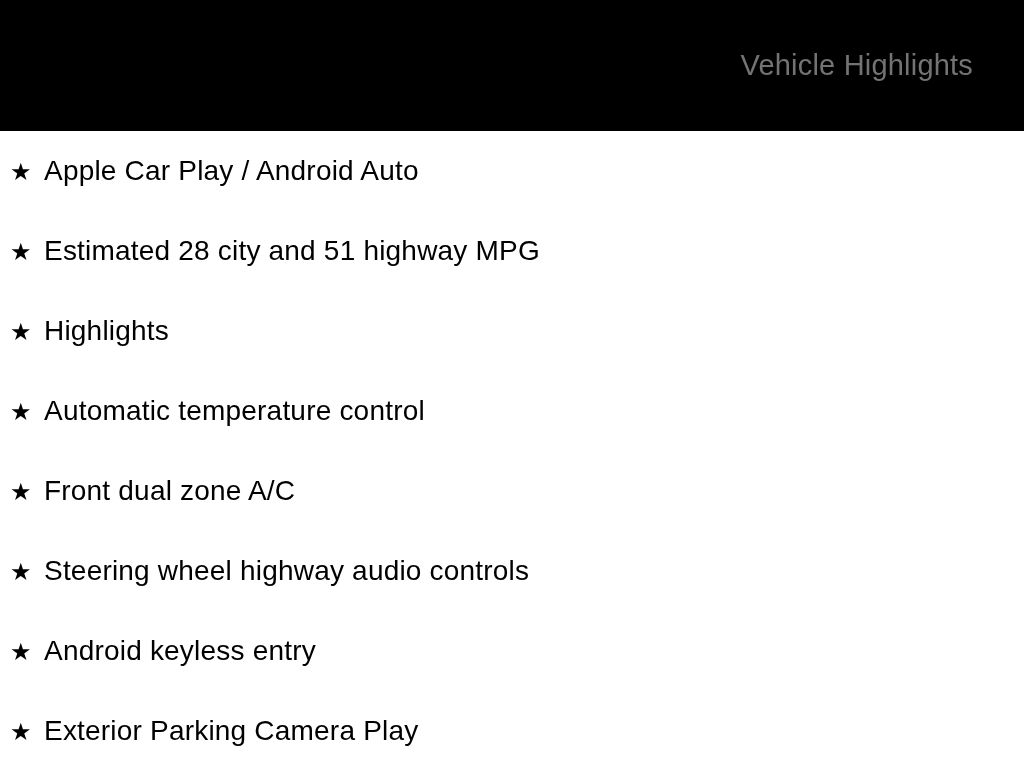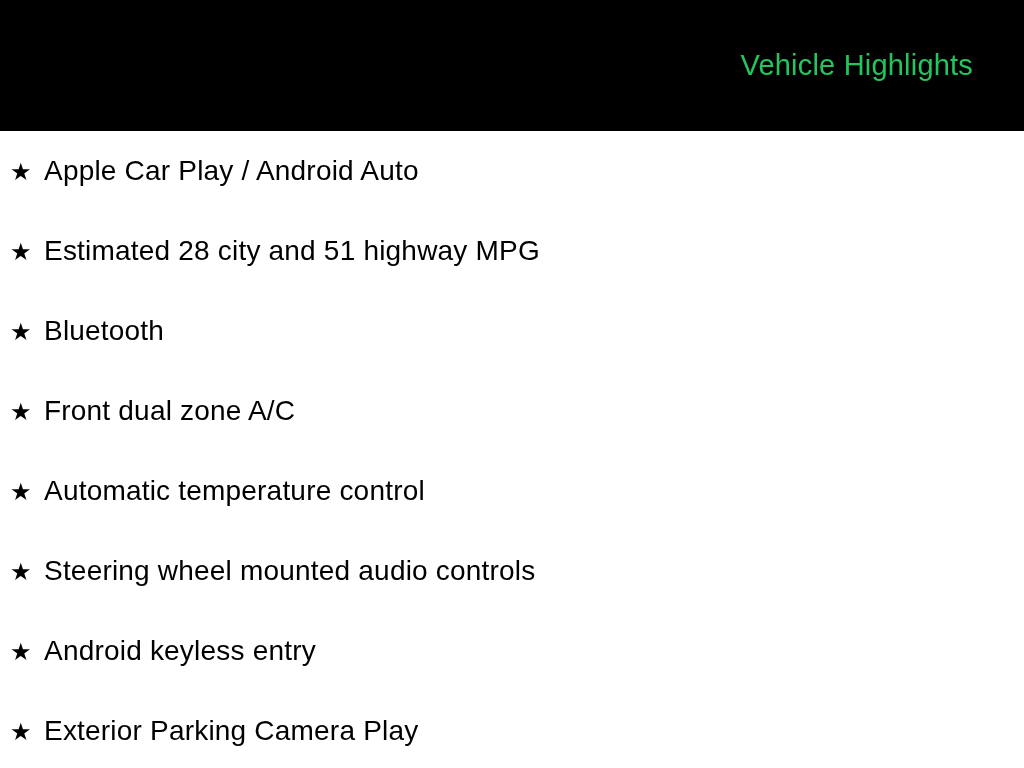--- a/index.html
+++ b/index.html
@@ -17,21 +17,21 @@
     width: 100%;
     height: 131px;
     background: #000000;
     display: flex;
     align-items: center;
     justify-content: flex-end;
     box-sizing: border-box;
     padding-right: 51px;
   }
   .page-title {
-    color: #22c55e;
+    color: #737373;
     font-size: 29px;
     letter-spacing: 0.2px;
     white-space: nowrap;
   }
   .highlights-list {
     list-style: none;
     margin: 24px 0 12px 0;
     padding: 0 0 0 10px;
   }
   .highlights-list li {
@@ -60,30 +60,30 @@
 </div>
 
 <ul class="highlights-list">
   <li>
     <span class="star-bullet">★</span><span class="item-label">Apple Car Play / Android Auto</span>
   </li>
   <li>
     <span class="star-bullet">★</span><span class="item-label">Estimated 28 city and 51 highway MPG</span>
   </li>
   <li>
-    <span class="star-bullet">★</span><span class="item-label">Bluetooth</span>
+    <span class="star-bullet">★</span><span class="item-label">Highlights</span>
+  </li>
+  <li>
+    <span class="star-bullet">★</span><span class="item-label">Automatic temperature control</span>
   </li>
   <li>
     <span class="star-bullet">★</span><span class="item-label">Front dual zone A/C</span>
   </li>
   <li>
-    <span class="star-bullet">★</span><span class="item-label">Automatic temperature control</span>
-  </li>
-  <li>
-    <span class="star-bullet">★</span><span class="item-label">Steering wheel mounted audio controls</span>
+    <span class="star-bullet">★</span><span class="item-label">Steering wheel highway audio controls</span>
   </li>
   <li>
     <span class="star-bullet">★</span><span class="item-label">Android keyless entry</span>
   </li>
   <li>
     <span class="star-bullet">★</span><span class="item-label">Exterior Parking Camera Play</span>
   </li>
 </ul>
 
 </body></html>

